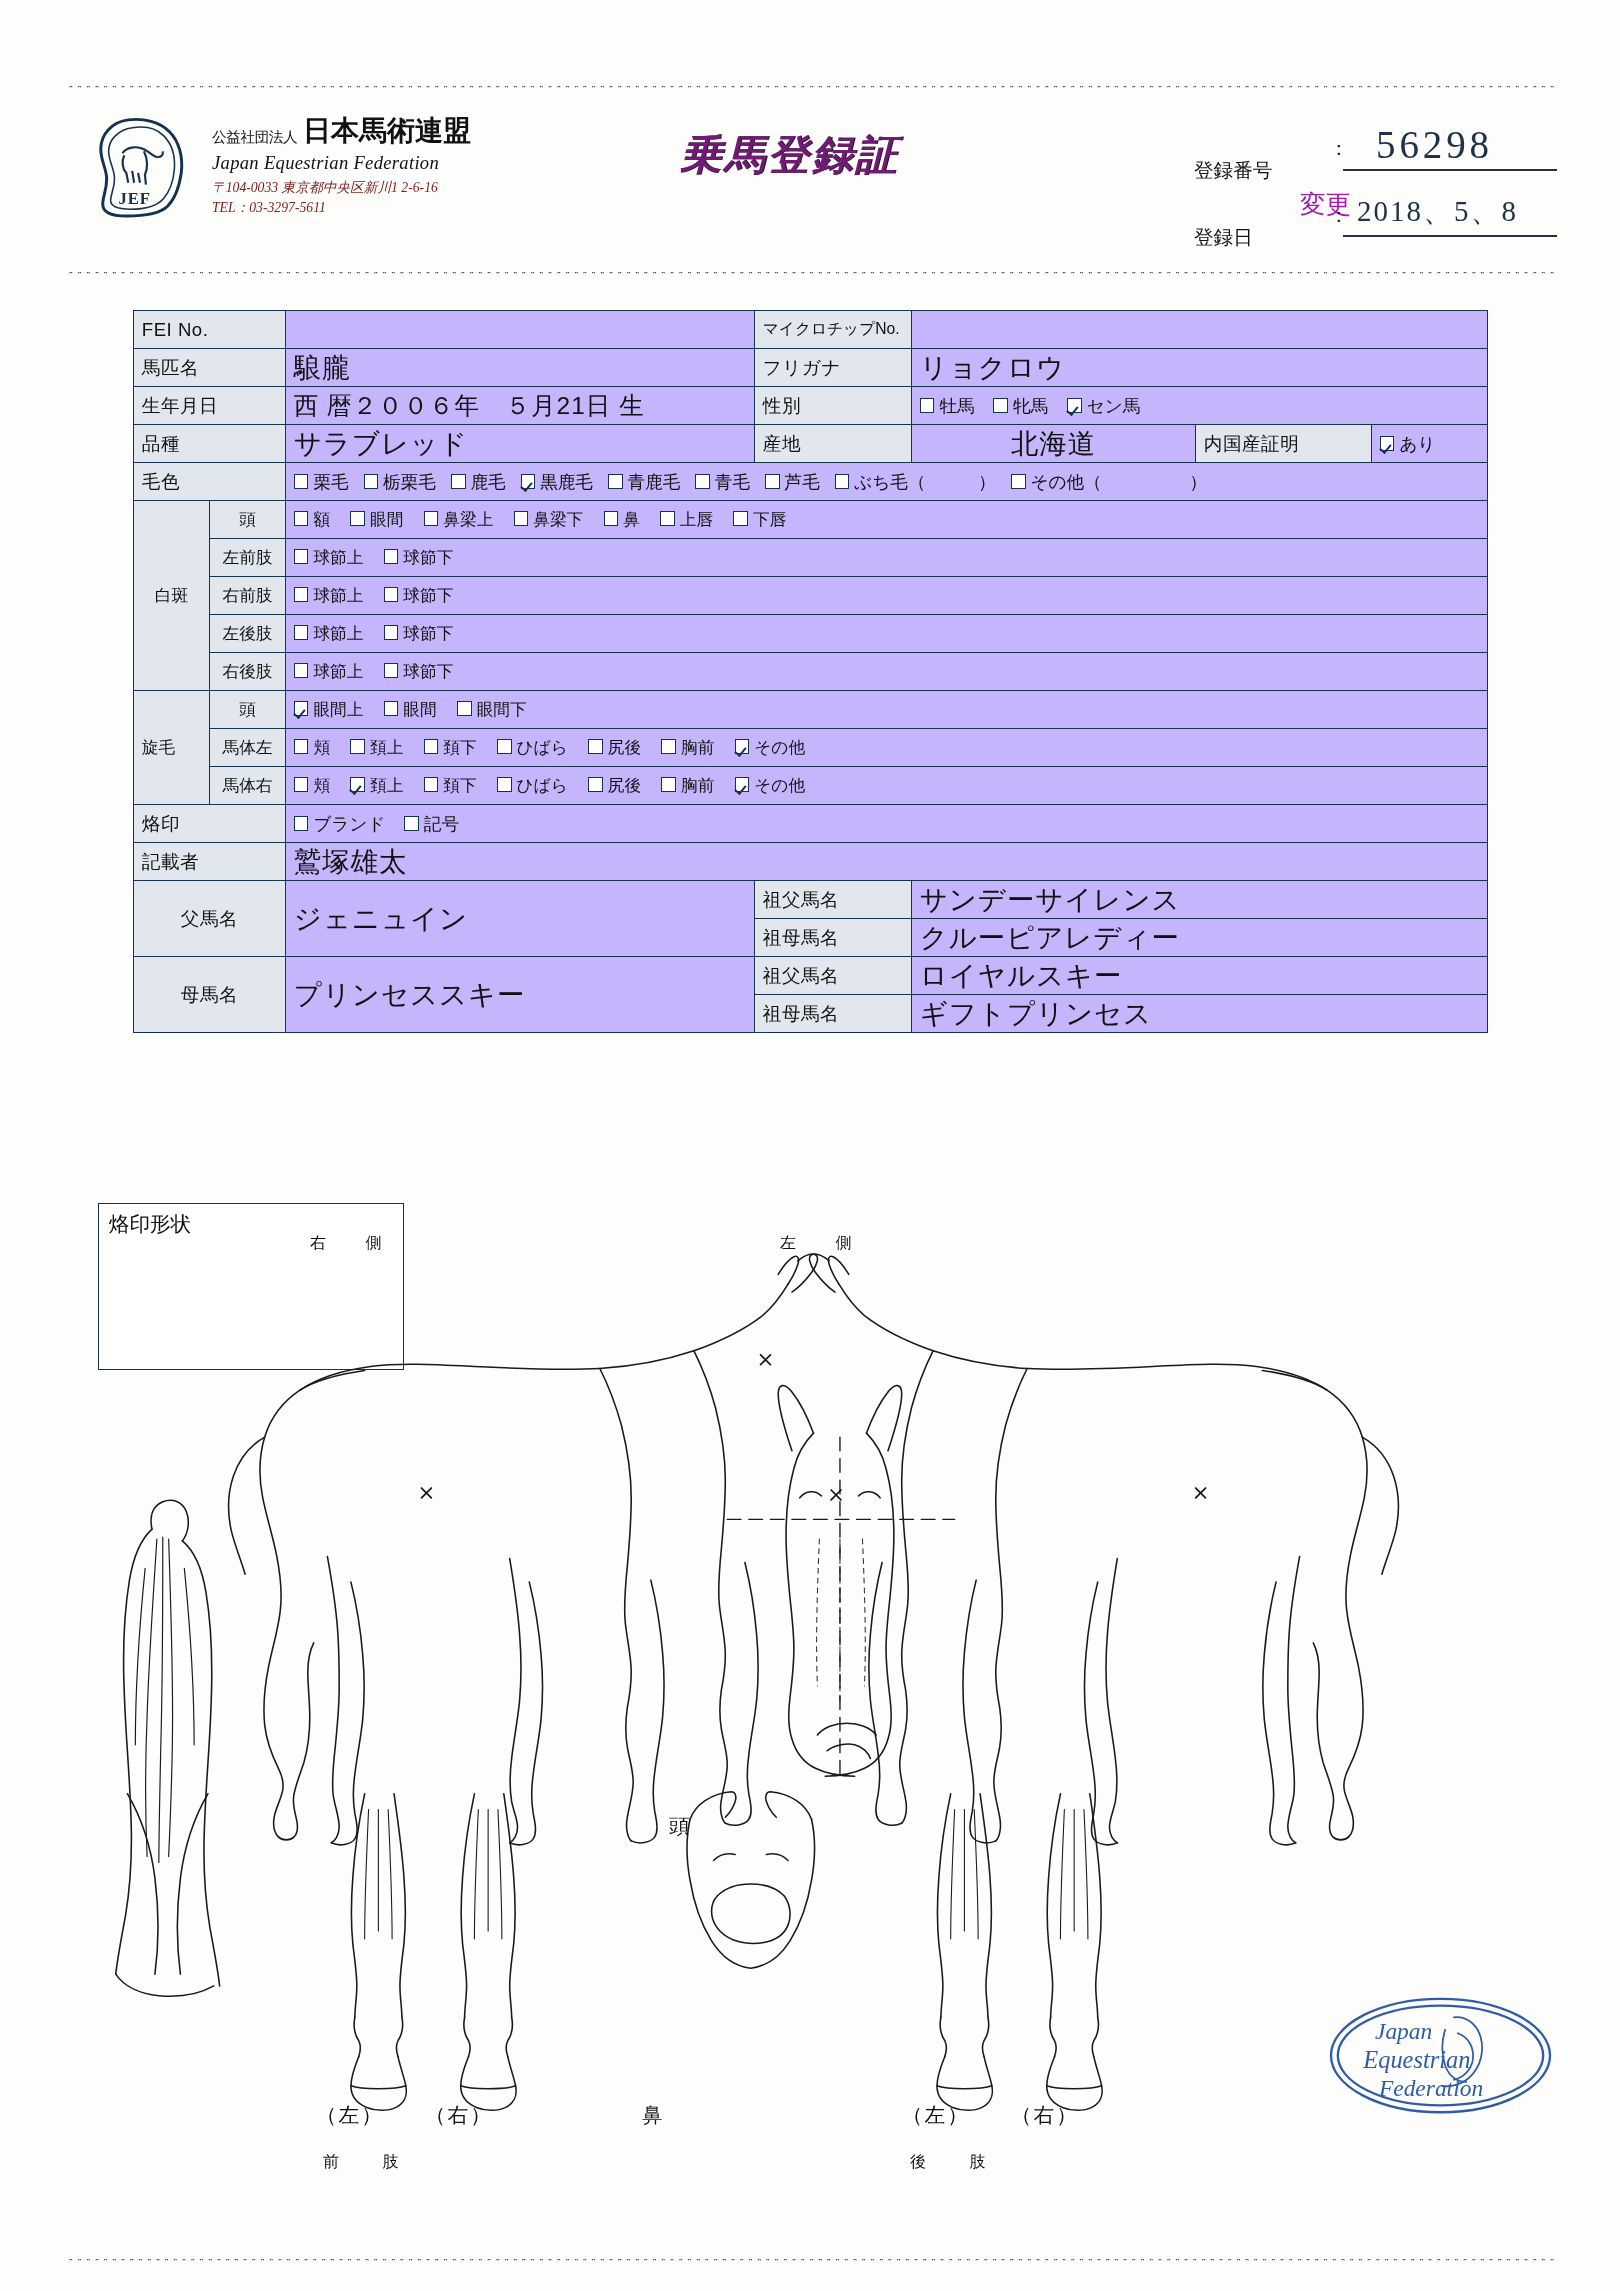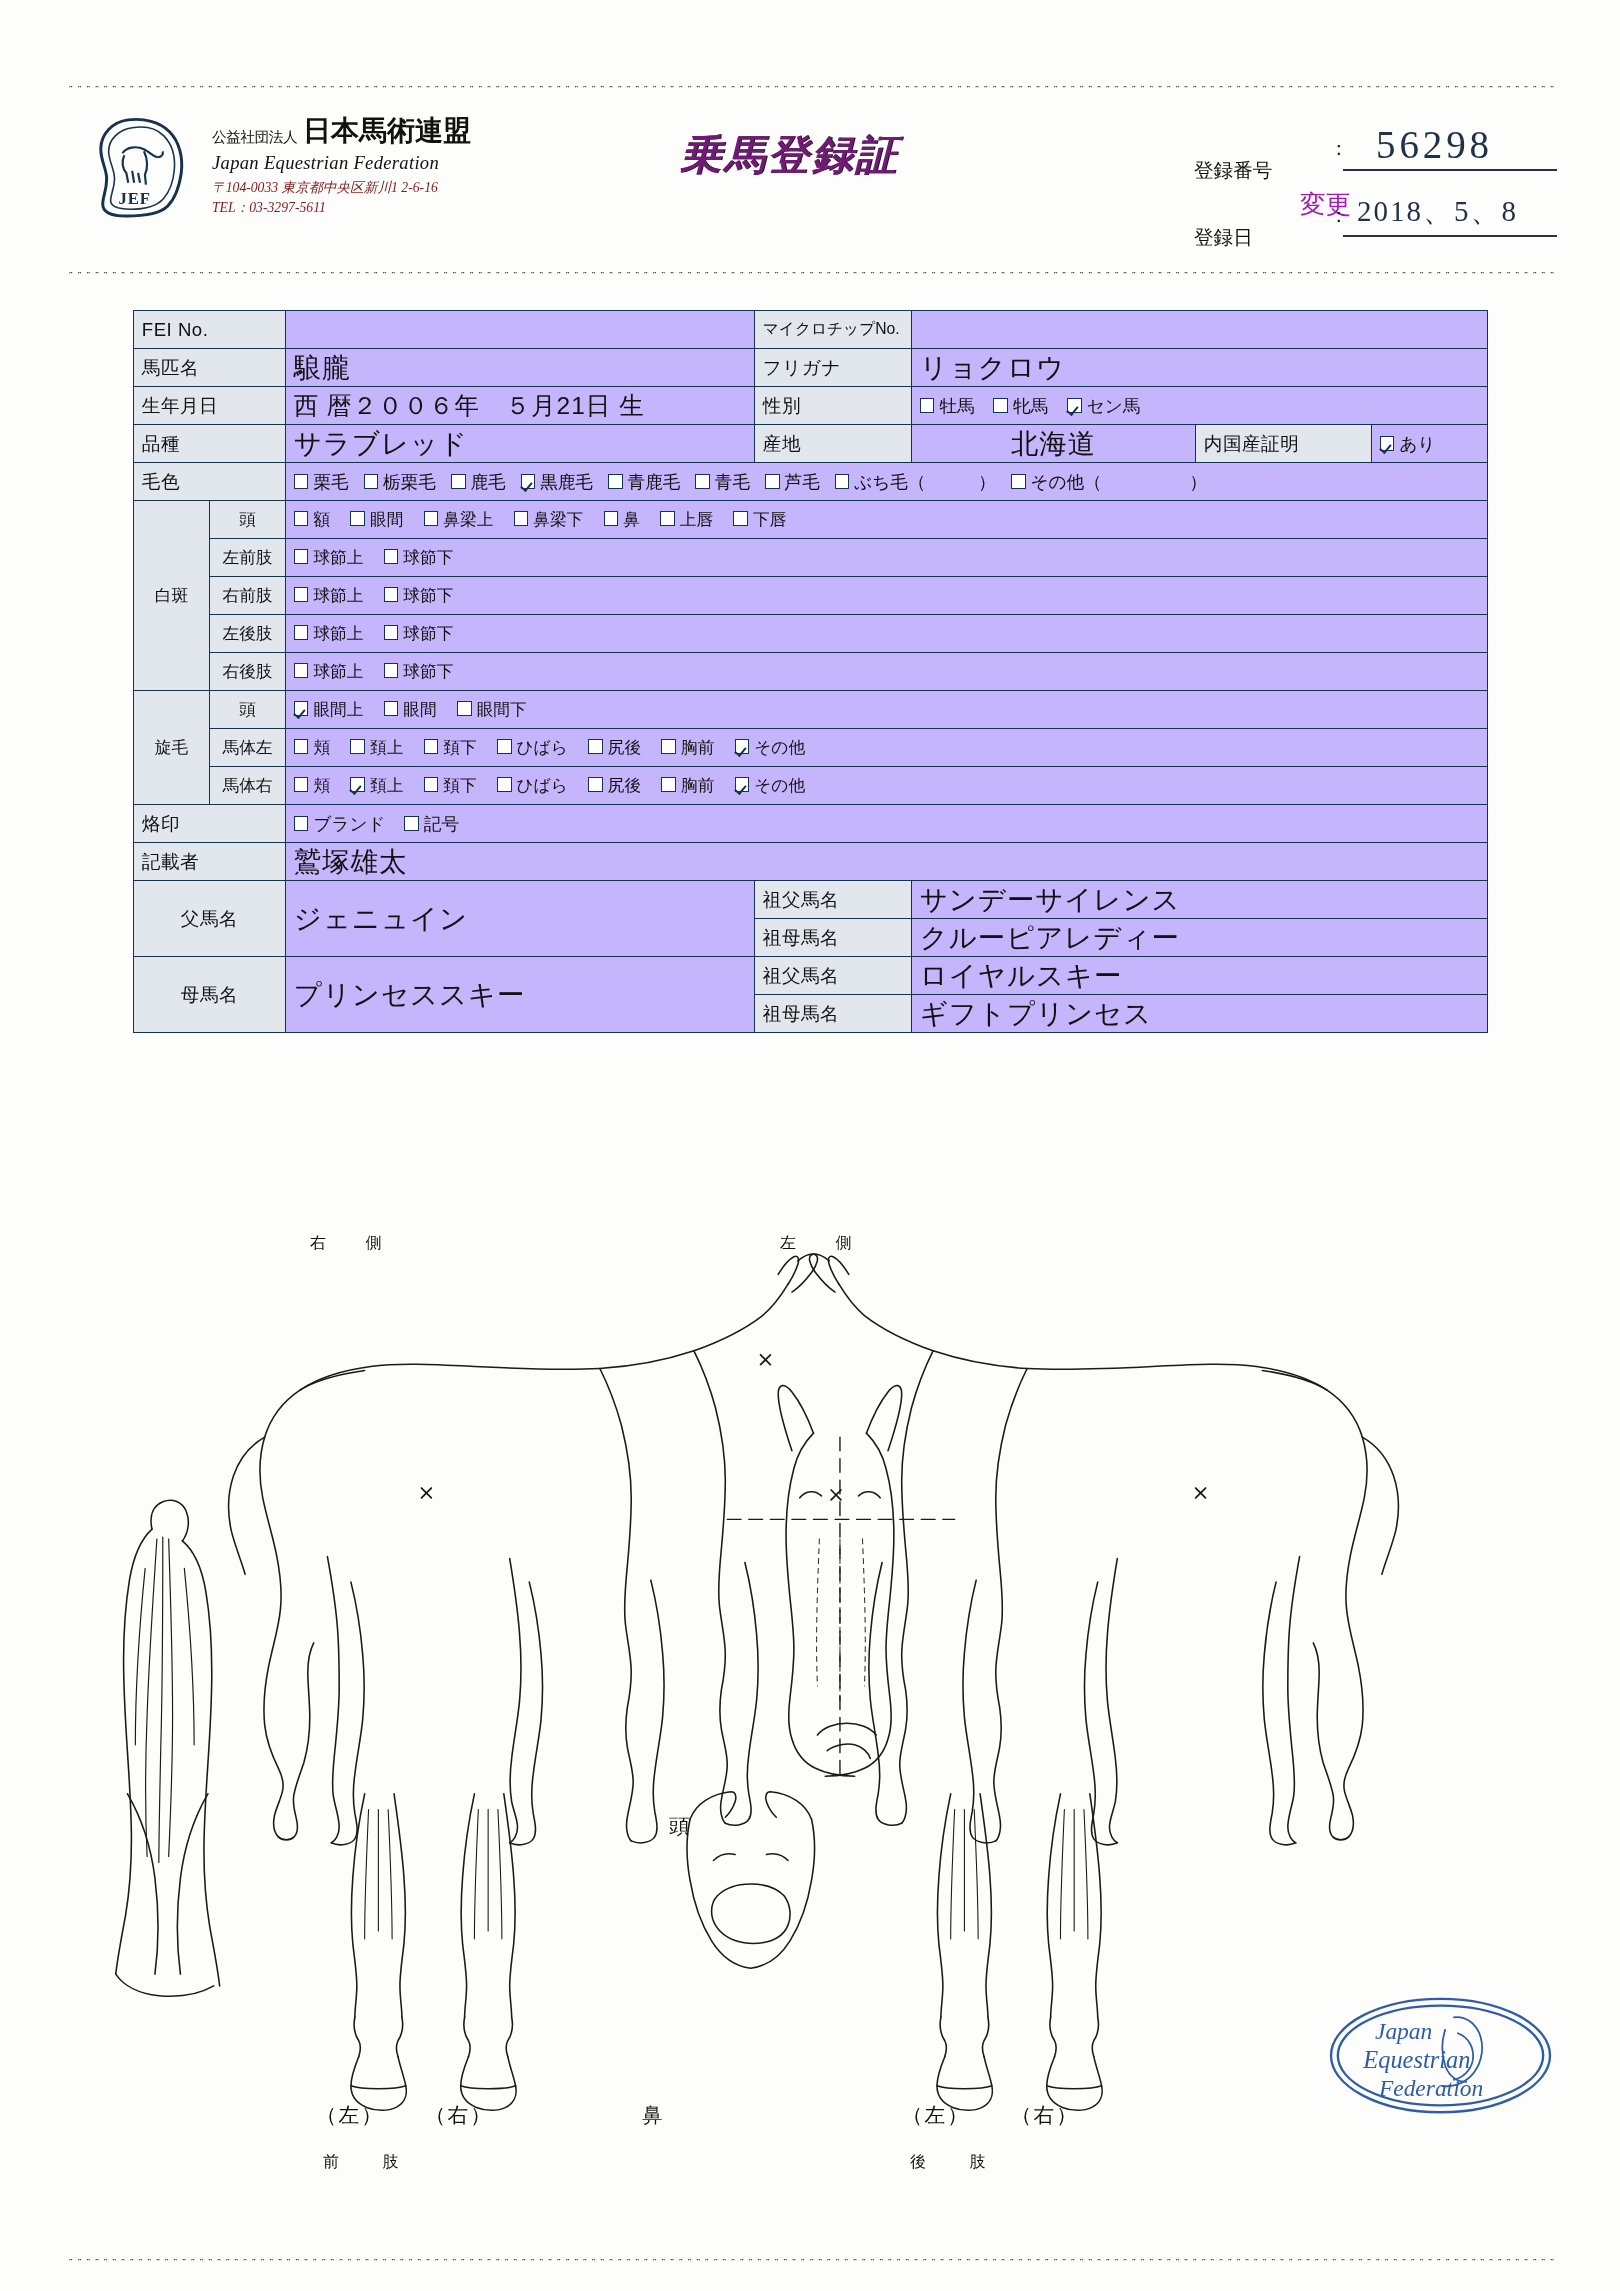--- a/index.html
+++ b/index.html
@@ -459,21 +459,21 @@
 
     <tr class="row-sm">
       <td class="lbl-sm" style="text-align:center">右後肢</td>
       <td class="val tight" colspan="5">
         <span class="cb"><span class="box"></span><span>球節上</span></span>
         <span class="cb"><span class="box"></span><span>球節下</span></span>
       </td>
     </tr>
 
     <tr class="row-sm">
-      <td class="lbl-sm" rowspan="3" style="text-align:center">旋毛</td>
+      <td class="lbl-sm" rowspan="3" style="">旋毛</td>
       <td class="lbl-sm" style="text-align:center">頭</td>
       <td class="val tight" colspan="5">
         <span class="cb checked"><span class="box"></span><span>眼間上</span></span>
         <span class="cb"><span class="box"></span><span>眼間</span></span>
         <span class="cb"><span class="box"></span><span>眼間下</span></span>
       </td>
     </tr>
 
     <tr class="row-sm">
       <td class="lbl-sm" style="text-align:center">馬体左</td>
@@ -531,20 +531,23 @@
       <td class="lbl">祖父馬名</td>
       <td class="val big-hand" colspan="3">ロイヤルスキー</td>
     </tr>
     <tr>
       <td class="lbl">祖母馬名</td>
       <td class="val big-hand" colspan="3">ギフトプリンセス</td>
     </tr>
   </tbody>
     </table>
 
+  <div class="brand-box">
+    <span class="cap">烙印形状</span>
+  </div>
 
   <div class="diagram">
     <svg width="1431" height="980" viewBox="0 0 1460 1000">
       <g fill="none" stroke="#1a1a1a" stroke-width="1.6" stroke-linejoin="round" stroke-linecap="round">
 
         <g>
           <path d="M694 30 C700 20 706 14 710 12 C714 10 716 14 714 20 C712 26 708 34 704 40"></path>
           <path d="M714 16 C722 10 728 8 732 10 C736 12 734 20 728 28 C722 36 714 44 708 48"></path>
           <path d="M704 40 C698 50 690 62 678 72 C660 86 636 98 608 108 C578 118 546 124 512 126
                    C470 128 424 126 384 124 C344 122 308 120 278 124 C248 128 224 136 206 148

